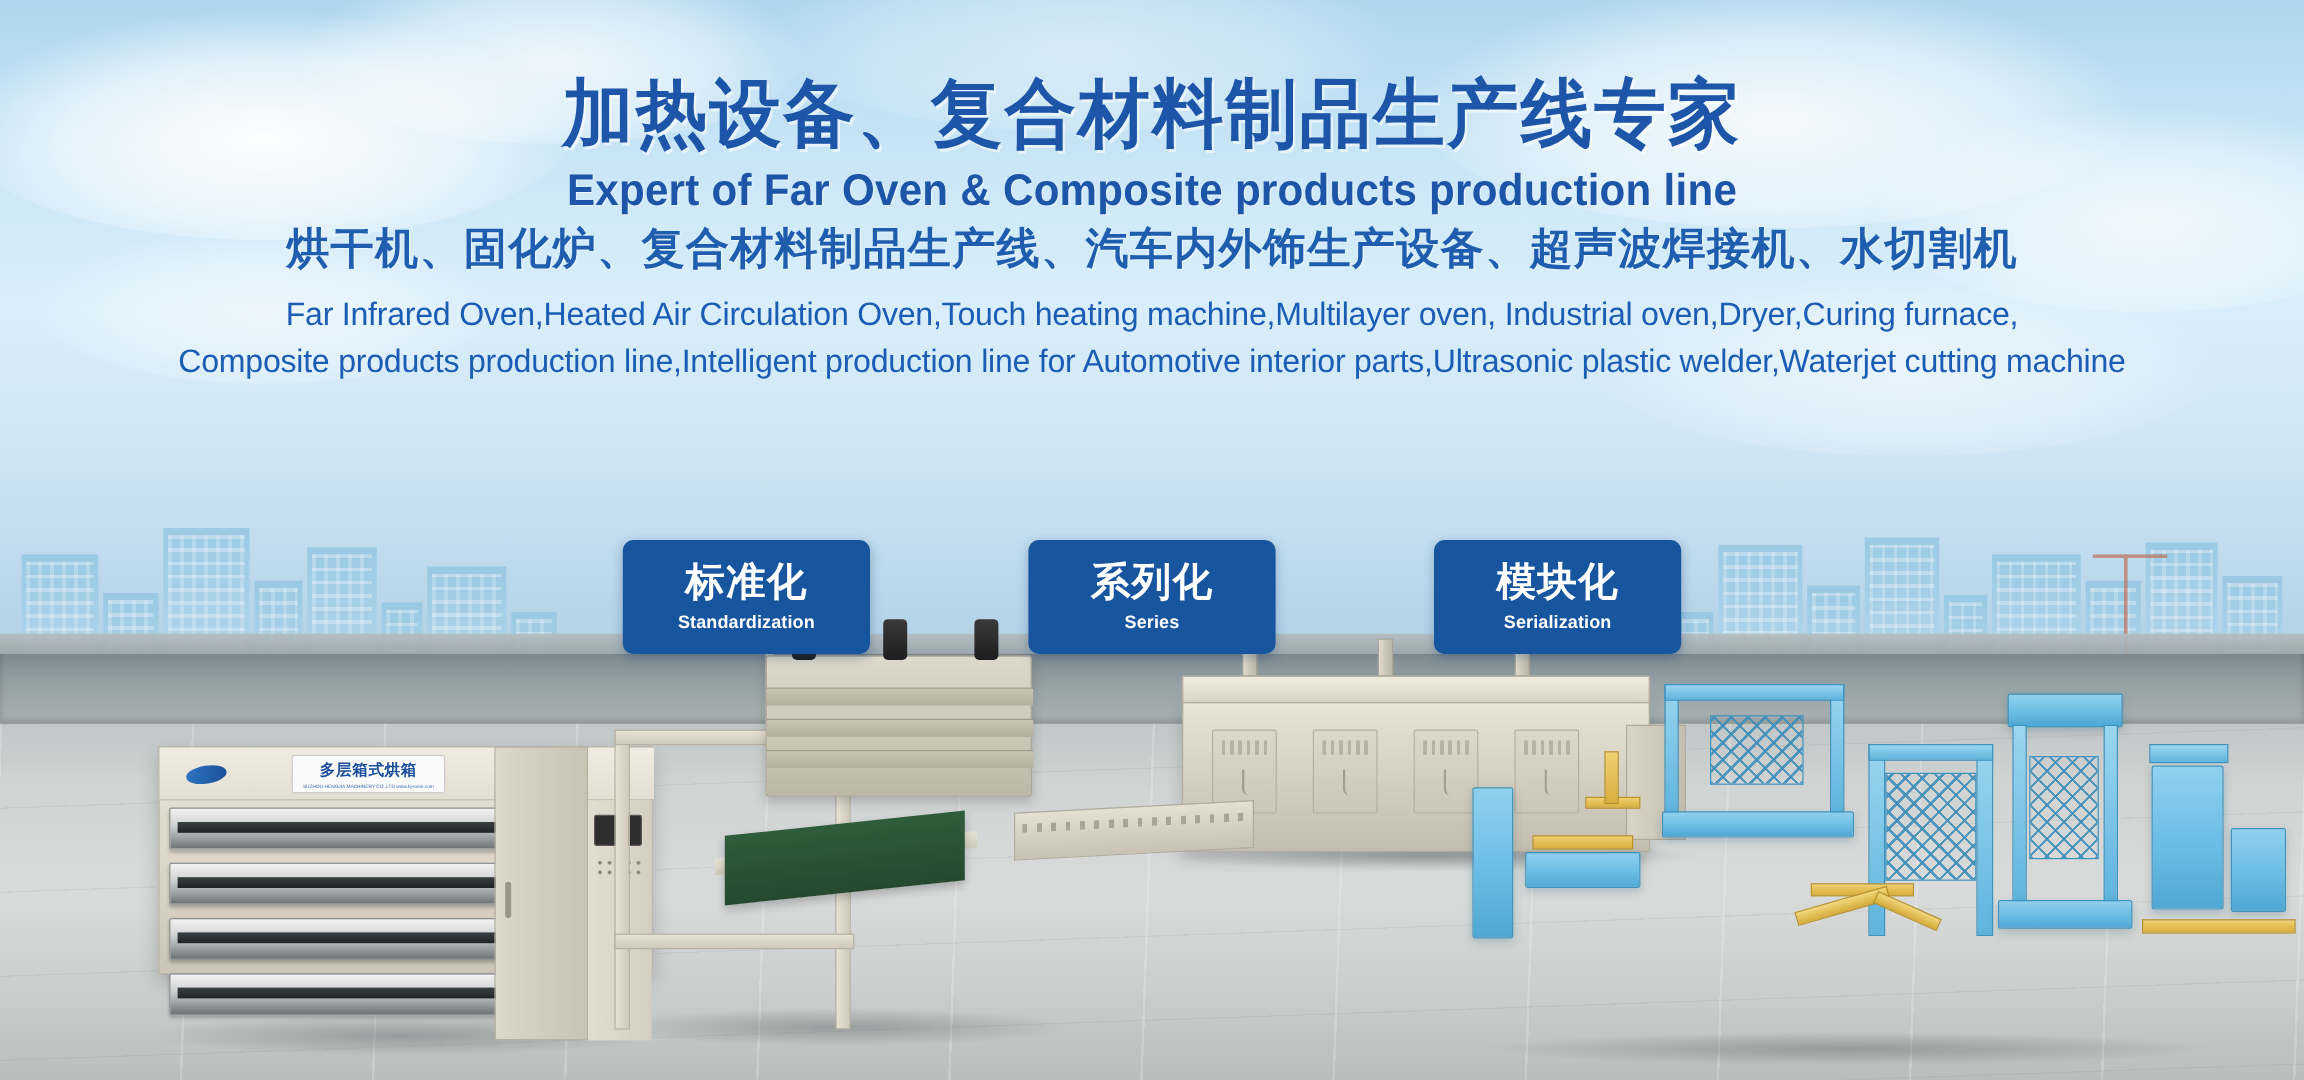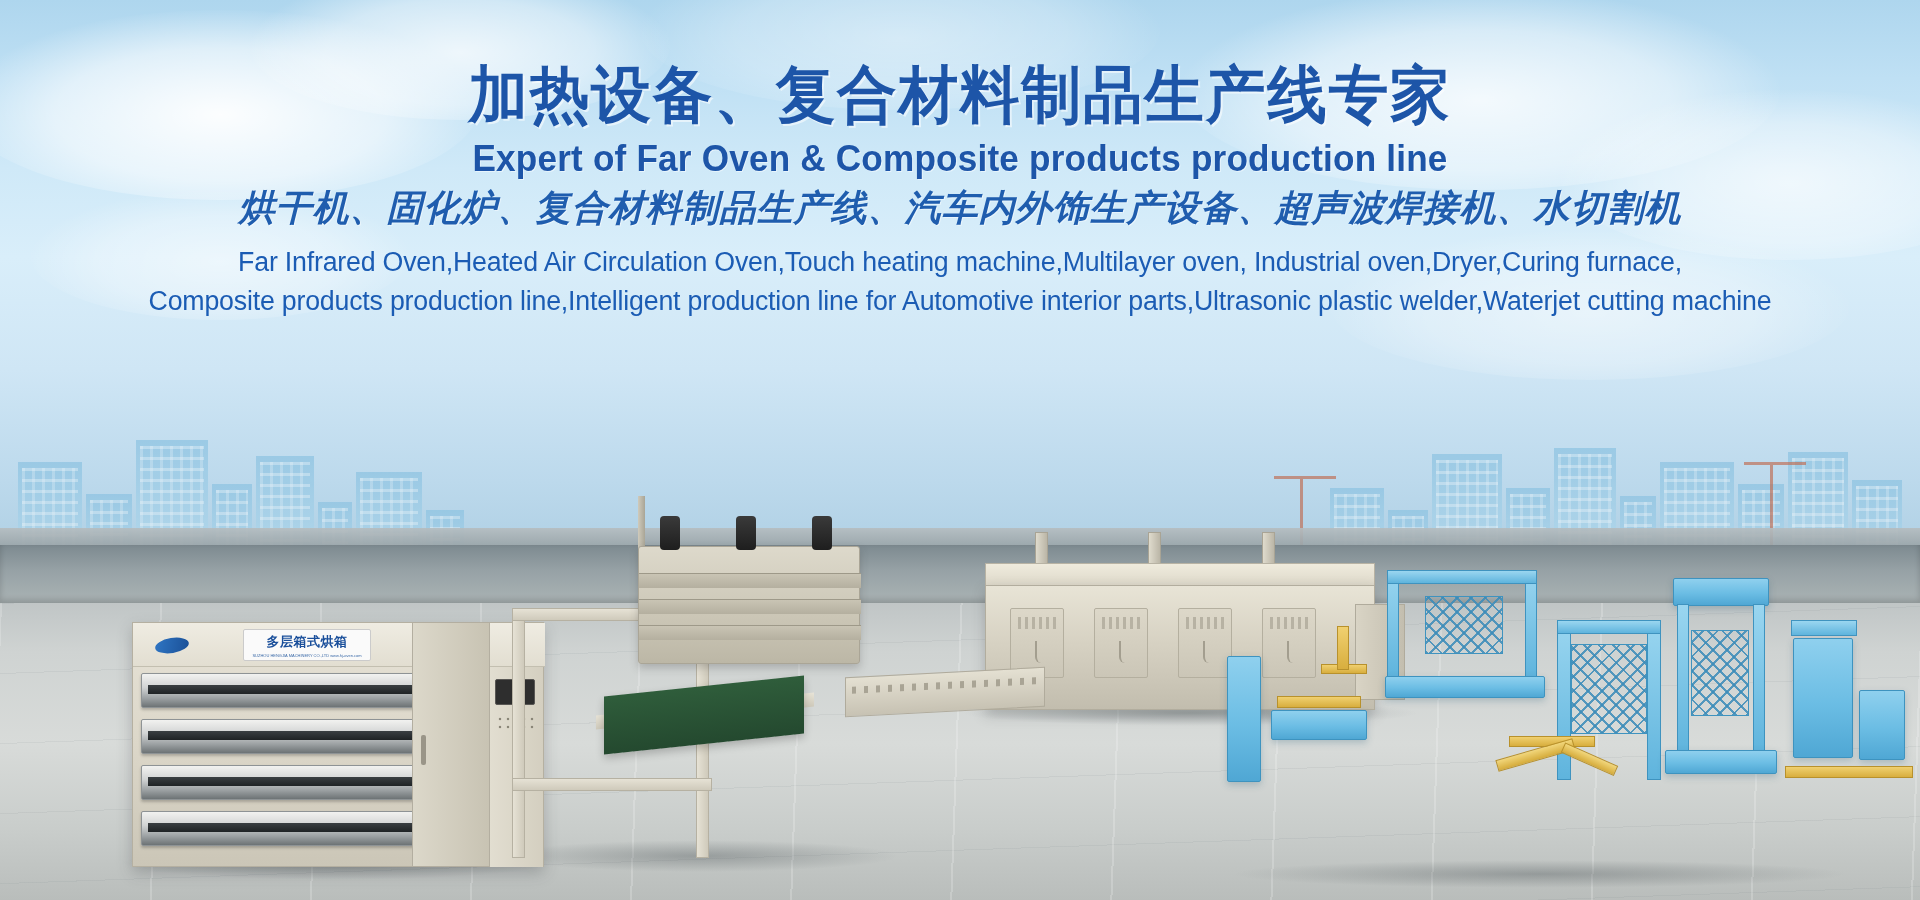--- a/index.html
+++ b/index.html
@@ -130,21 +130,21 @@
     font-family:"DejaVu Sans","Liberation Sans",sans-serif;
     letter-spacing:1px;
   }
   .badge .en{ font-size:15px; font-weight:700; margin-top:7px; letter-spacing:.1px; }
 
   
   .machines{ position:absolute; left:0; top:0; width:1920px; height:900px; }
 
   
   .oven{
-    position:absolute; left:132px; top:622px; width:412px; height:245px;
+    position:absolute; left:132px; top:622px; width:412px; height:190px;
     background:linear-gradient(180deg,#e6e2d6 0%, #dcd7c9 50%, #cbc6b7 100%);
     border:1px solid #b5b0a1;
     box-shadow:0 6px 14px rgba(60,65,70,.28);
   }
   .oven-top{
     position:absolute; left:0; top:0; width:412px; height:44px;
     background:linear-gradient(180deg,#efece2 0%, #e2ded1 100%);
     border-bottom:1px solid #c3bfb0;
   }
   .oven-logo{
@@ -486,19 +486,33 @@
       <div class="abox" style="left:568px; top:78px;  width:60px;  height:120px;"></div>
       <div class="abar" style="left:566px; top:60px;  width:66px;  height:16px;"></div>
       <div class="abox" style="left:634px; top:130px; width:46px;  height:70px;"></div>
       <div class="ayel" style="left:560px; top:206px; width:128px; height:12px;"></div>
     </div>
   </div>
 
   <div class="textwrap">
     <div class="headline-cn">加热设备、复合材料制品生产线专家</div>
     <div class="headline-en">Expert of Far Oven &amp; Composite products production line</div>
-    <div class="sub-cn" style="margin-top:4px;font-style:italic;">烘干机、固化炉、复合材料制品生产线、汽车内外饰生产设备、超声波焊接机、水切割机</div>
+    <div class="sub-cn" style="margin-top:4px;">烘干机、固化炉、复合材料制品生产线、汽车内外饰生产设备、超声波焊接机、水切割机</div>
     <div class="sub-en">Far Infrared Oven,Heated Air Circulation Oven,Touch heating machine,Multilayer oven, Industrial oven,Dryer,Curing furnace,</div>
     <div class="sub-en" style="margin-top:2px;">Composite products production line,Intelligent production line for Automotive interior parts,Ultrasonic plastic welder,Waterjet cutting machine</div>
   </div>
 
+  <div class="badges">
+    <div class="badge">
+      <div class="cn">标准化</div>
+      <div class="en">Standardization</div>
+    </div>
+    <div class="badge">
+      <div class="cn">系列化</div>
+      <div class="en">Series</div>
+    </div>
+    <div class="badge">
+      <div class="cn">模块化</div>
+      <div class="en">Serialization</div>
+    </div>
+  </div>
 
 </div>
 
 </body></html>

